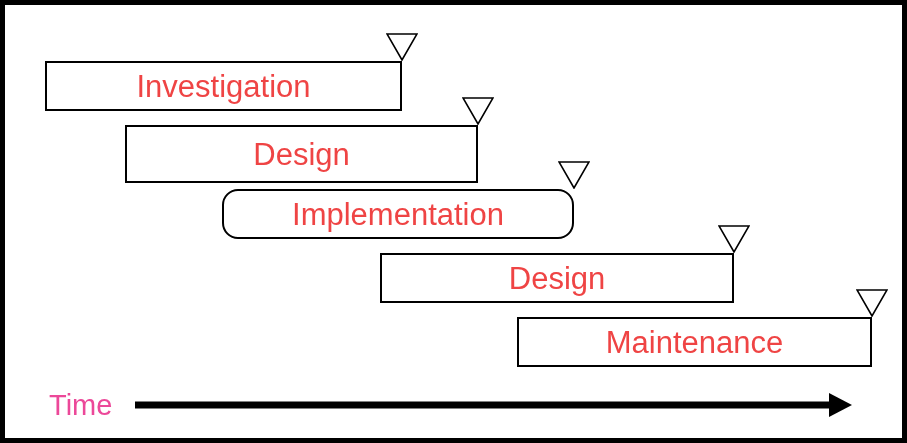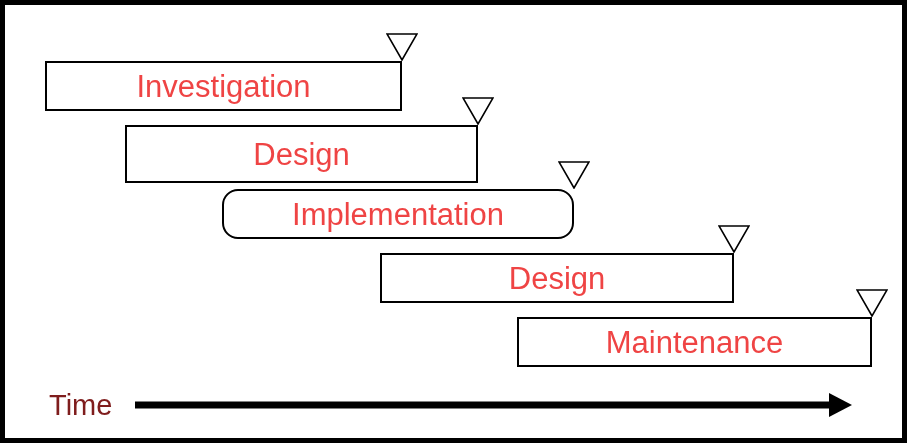--- a/index.html
+++ b/index.html
@@ -59,21 +59,21 @@
 
   #time-axis {
     position: absolute;
   }
 
   #time-label {
     position: absolute;
     font-family: "Liberation Sans", sans-serif;
     font-size: 29px;
     line-height: 1;
-    color: #7f1d1d;
+    color: #ec4899;
     white-space: nowrap;
   }
 
   #time-arrow {
     position: absolute;
   }
   #time-arrow svg {
     display: block;
   }
 </style>

